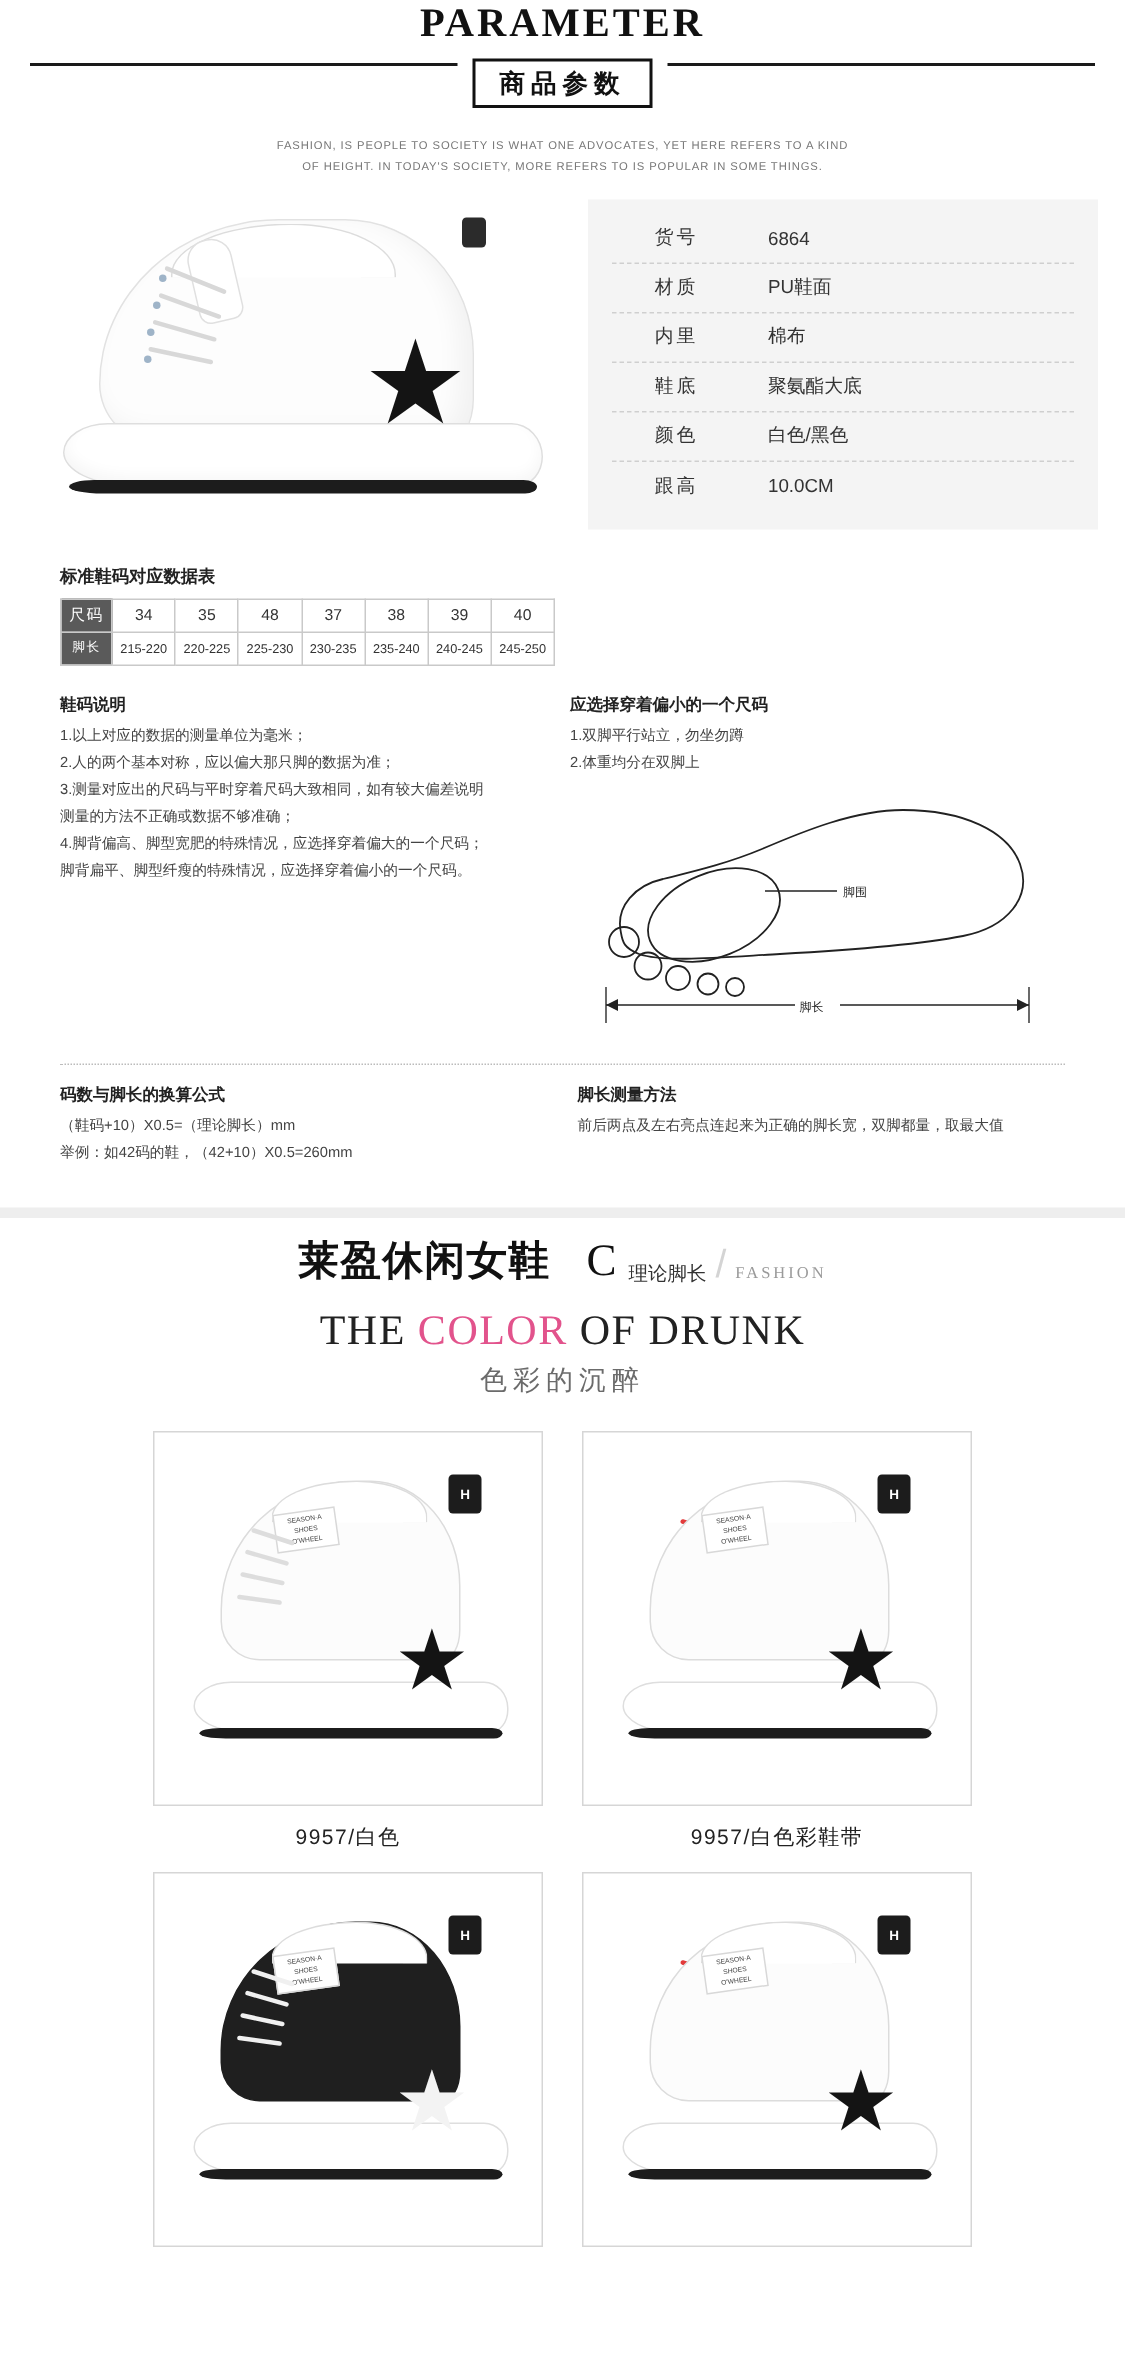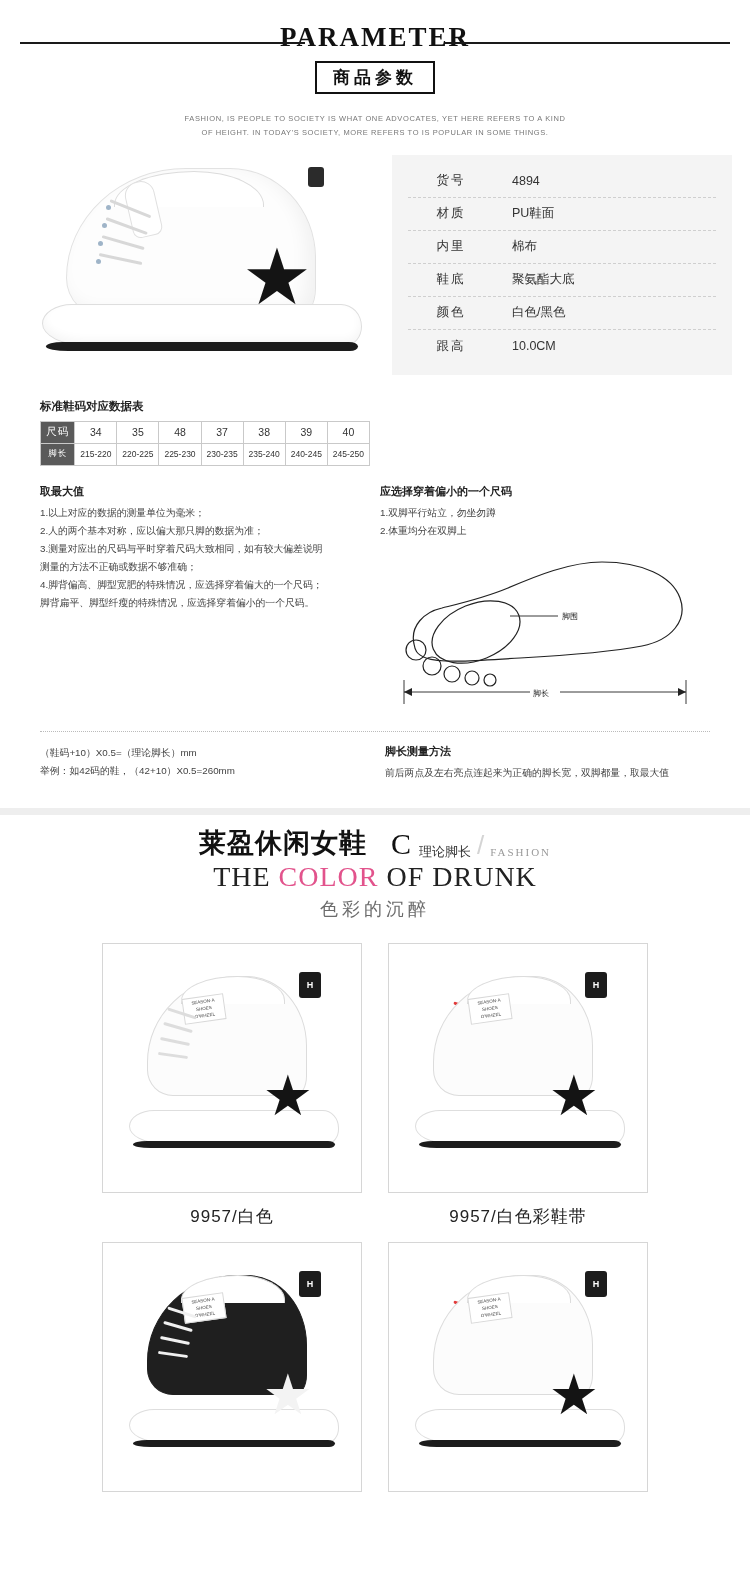--- a/index.html
+++ b/index.html
@@ -6,21 +6,21 @@
   body {
     width: 750px;
     background: #ffffff;
     font-family: "Liberation Sans", sans-serif;
     color: #333;
     -webkit-font-smoothing: antialiased;
   }
   .page { width: 750px; position: relative; overflow: hidden; }
 
   
-  .header { padding-top: 22px; text-align: center; position: relative; }
+  .header { text-align: center; position: relative; }
   .header .rule-left, .header .rule-right {
     position: absolute; top: 42px; height: 2px; background: #1a1a1a;
   }
   .header .rule-left { left: 20px; width: 285px; }
   .header .rule-right { right: 20px; width: 285px; }
   .title-en {
     font-size: 27px; font-weight: bold; letter-spacing: 2px; color: #111;
     font-family: "Liberation Serif", serif;
   }
   .title-cn-box {
@@ -142,39 +142,39 @@
     font-size: 30px; color: #111; margin: 0 8px 0 24px;
     font-family: "Liberation Serif", serif;
   }
   .ch-small { font-size: 13px; color: #333; }
   .ch-slash { color: #d4d4d4; font-size: 26px; margin: 0 6px; }
   .ch-fashion { font-size: 11px; color: #9a9a9a; letter-spacing: 2px; align-self:flex-end; padding-bottom:3px;
     font-family: "Liberation Serif", serif; }
   .ch-right { margin-left: 22px; }
 
   .color-en {
-    text-align: center; font-size: 28px; letter-spacing: 1px;
+    text-align: center; margin-top: 14px; font-size: 28px; letter-spacing: 1px;
     font-family: "Liberation Serif", serif; color: #222;
   }
   .color-en .pink { color: #e2538c; }
   .color-cn {
     text-align: center; font-size: 18px; color: #6b6b6b; margin-top: 4px; letter-spacing: 4px;
   }
 
   .grid {
     display: grid; grid-template-columns: 1fr 1fr; gap: 0 14px;
     padding: 22px 96px 0; justify-items: center;
   }
   .cell { width: 260px; }
   .cell-frame {
     width: 260px; height: 250px; border: 1px solid #d6d6d6; position: relative;
     background: #fff; overflow: hidden;
   }
   .cell-caption {
-    text-align: center; font-size: 17px; color: #222; margin: 12px 0 14px;
+    text-align: center; font-size: 14px; color: #222; margin: 12px 0 14px;
     letter-spacing: 1px;
   }
 
   
   .mini { position: absolute; left: 18px; top: 26px; width: 226px; height: 200px; }
   .mini .m-upper {
     position: absolute; left: 26px; top: 6px; width: 160px; height: 120px;
     border: 1px solid #dcdcdc; background: #fcfcfc;
     border-radius: 90px 60px 12px 26px / 86px 70px 20px 26px;
   }
@@ -253,21 +253,21 @@
         <div class="eyelet" style="left:60px;top:96px;"></div>
         <div class="sole"></div>
         <div class="outsole"></div>
         <div class="star-big"><span class="star">★</span></div>
       </div>
     </div>
 
     <div class="spec-table">
       <div class="spec-row">
         <div class="spec-k">货号</div>
-        <div class="spec-v">4894</div>
+        <div class="spec-v">6864</div>
       </div>
       <div class="spec-row">
         <div class="spec-k">材质</div>
         <div class="spec-v">PU鞋面</div>
       </div>
       <div class="spec-row">
         <div class="spec-k">内里</div>
         <div class="spec-v">棉布</div>
       </div>
       <div class="spec-row">
@@ -308,21 +308,21 @@
         <td>230-235</td>
         <td>235-240</td>
         <td>240-245</td>
         <td>245-250</td>
       </tr>
     </tbody>
       </table>
 
     <div class="two-col">
       <div class="col-left">
-        <div class="sec-sub">取最大值</div>
+        <div class="sec-sub">鞋码说明</div>
         <div class="body-text">
           <p>1.以上对应的数据的测量单位为毫米；</p>
           <p>2.人的两个基本对称，应以偏大那只脚的数据为准；</p>
           <p>3.测量对应出的尺码与平时穿着尺码大致相同，如有较大偏差说明</p>
           <p>测量的方法不正确或数据不够准确；</p>
           <p>4.脚背偏高、脚型宽肥的特殊情况，应选择穿着偏大的一个尺码；</p>
           <p>脚背扁平、脚型纤瘦的特殊情况，应选择穿着偏小的一个尺码。</p>
         </div>
       </div>
 
@@ -360,20 +360,21 @@
             <text x="153" y="156" font-size="8" fill="#222" font-family="DejaVu Sans, sans-serif">脚长</text>
           </svg>
         </div>
       </div>
     </div>
 
     <div class="dotted-sep"></div>
 
     <div class="two-col" style="margin-top:0;">
       <div class="col-left">
+        <div class="sec-sub">码数与脚长的换算公式</div>
         <div class="formula">
           <p>（鞋码+10）X0.5=（理论脚长）mm</p>
           <p>举例：如42码的鞋，（42+10）X0.5=260mm</p>
         </div>
       </div>
       <div class="col-right">
         <div class="sec-sub">脚长测量方法</div>
         <div class="formula">
           <p>前后两点及左右亮点连起来为正确的脚长宽，双脚都量，取最大值</p>
         </div>

